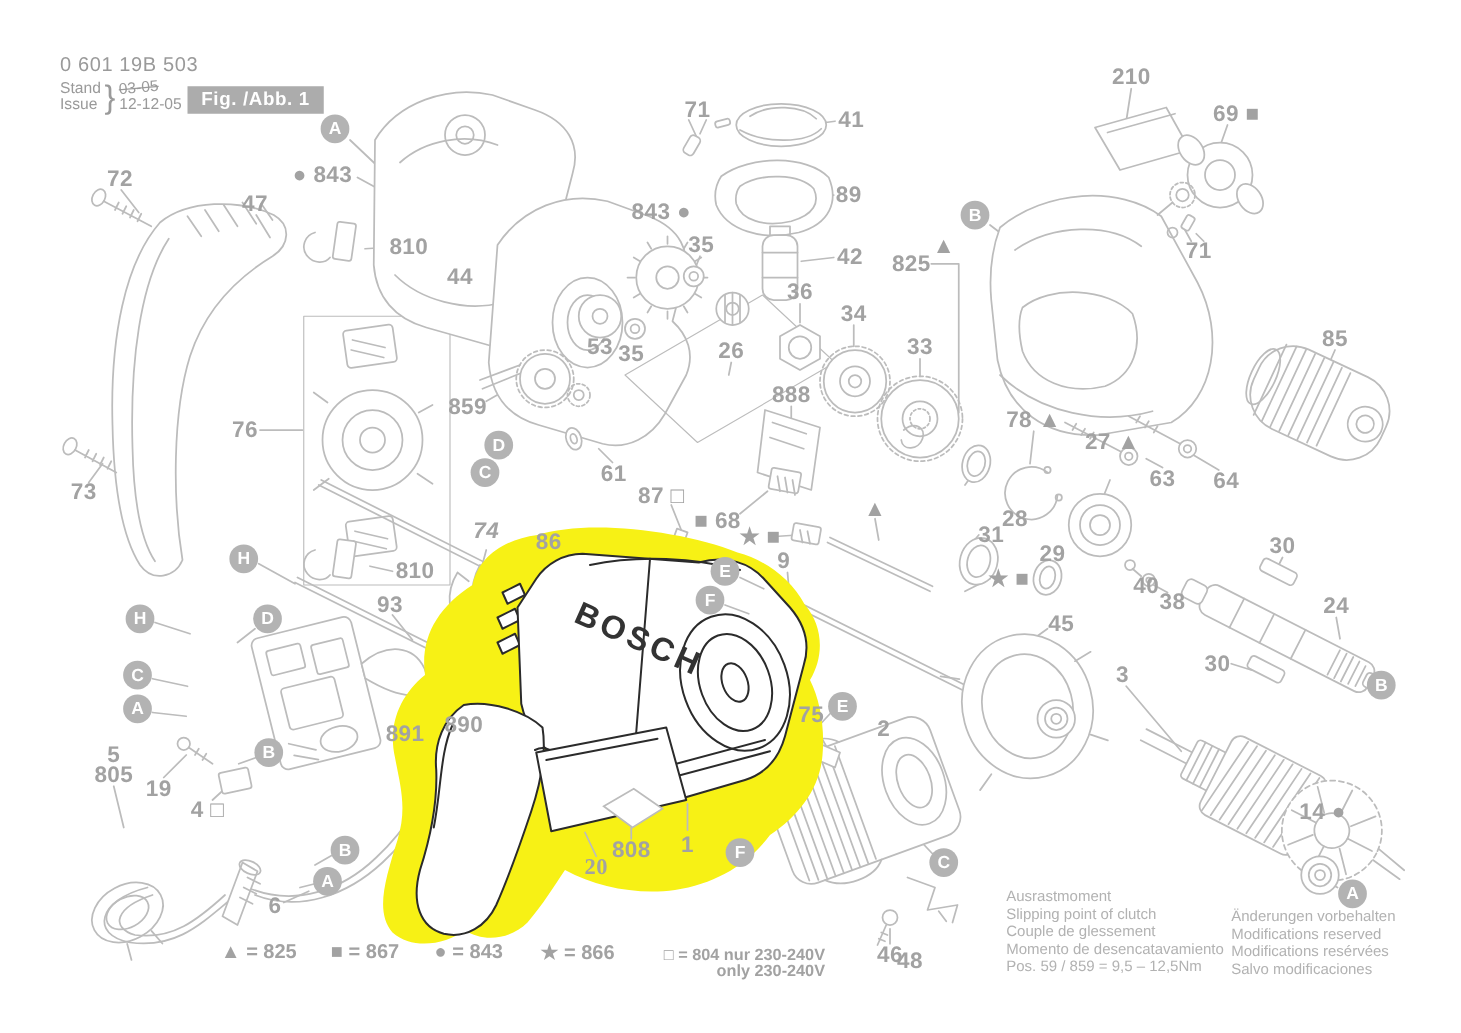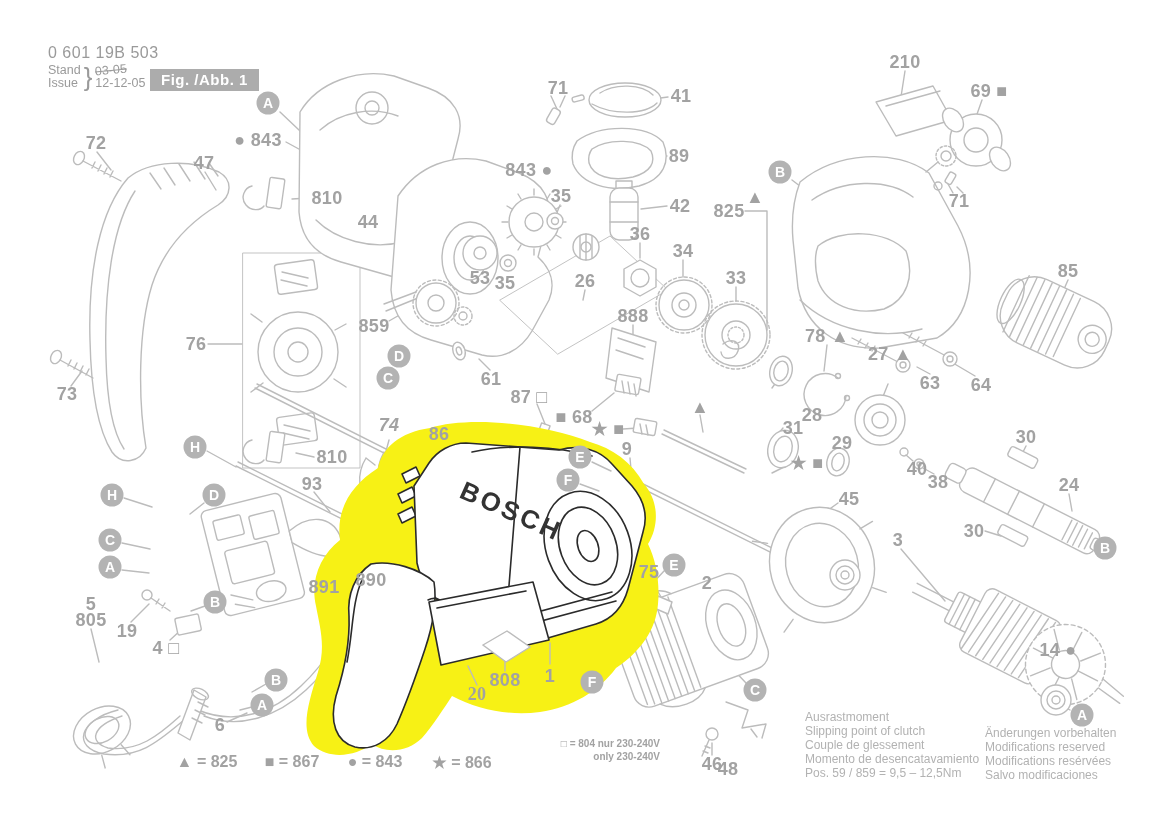--- a/index.html
+++ b/index.html
@@ -17,22 +17,22 @@
               text-align:center;}
   .doc-num{position:absolute;left:48px;top:44px;color:var(--header_text,#9a9a9a);font-size:16px;letter-spacing:.5px;text-align:right;}
   .stand-issue{position:absolute;left:48px;top:64px;color:var(--header_text,#9a9a9a);font-size:12.5px;
               line-height:13px;display:flex;align-items:center;gap:3px;}
   .si-brace{font-size:26px;font-weight:400;line-height:24px;}
   .si-old{text-decoration:line-through;transform:rotate(-5deg);display:inline-block;}
   .fig-badge{position:absolute;left:150px;top:69px;background:var(--badge_bg,#acacac);color:#fff;
               font-weight:bold;font-size:15px;padding:2px 11px 3px;letter-spacing:.5px;}
   .legend-item{position:absolute;transform:translate(-50%,-50%);font-weight:bold;font-size:16px;
               color:var(--label,#a2a2a2);white-space:nowrap;}
-  .legend-sq{position:absolute;left:492px;top:737px;width:168px;text-align:right;font-weight:bold;
-              font-size:10px;line-height:13px;color:var(--label,#a2a2a2);}
+  .legend-sq{position:absolute;left:492px;top:757px;width:168px;text-align:right;font-weight:bold;
+              font-size:13px;line-height:13px;color:var(--label,#a2a2a2);}
   .note-block{position:absolute;color:var(--note_text,#b2b2b2);font-size:12px;line-height:14px;}
   .note-clutch{left:805px;top:710px;}
   .note-mods{left:985px;top:726px;}
 </style>
 </head>
 <body>
 
 <div class="stage">
 
   <svg width="1169" height="826" viewBox="0 0 1169 826">

